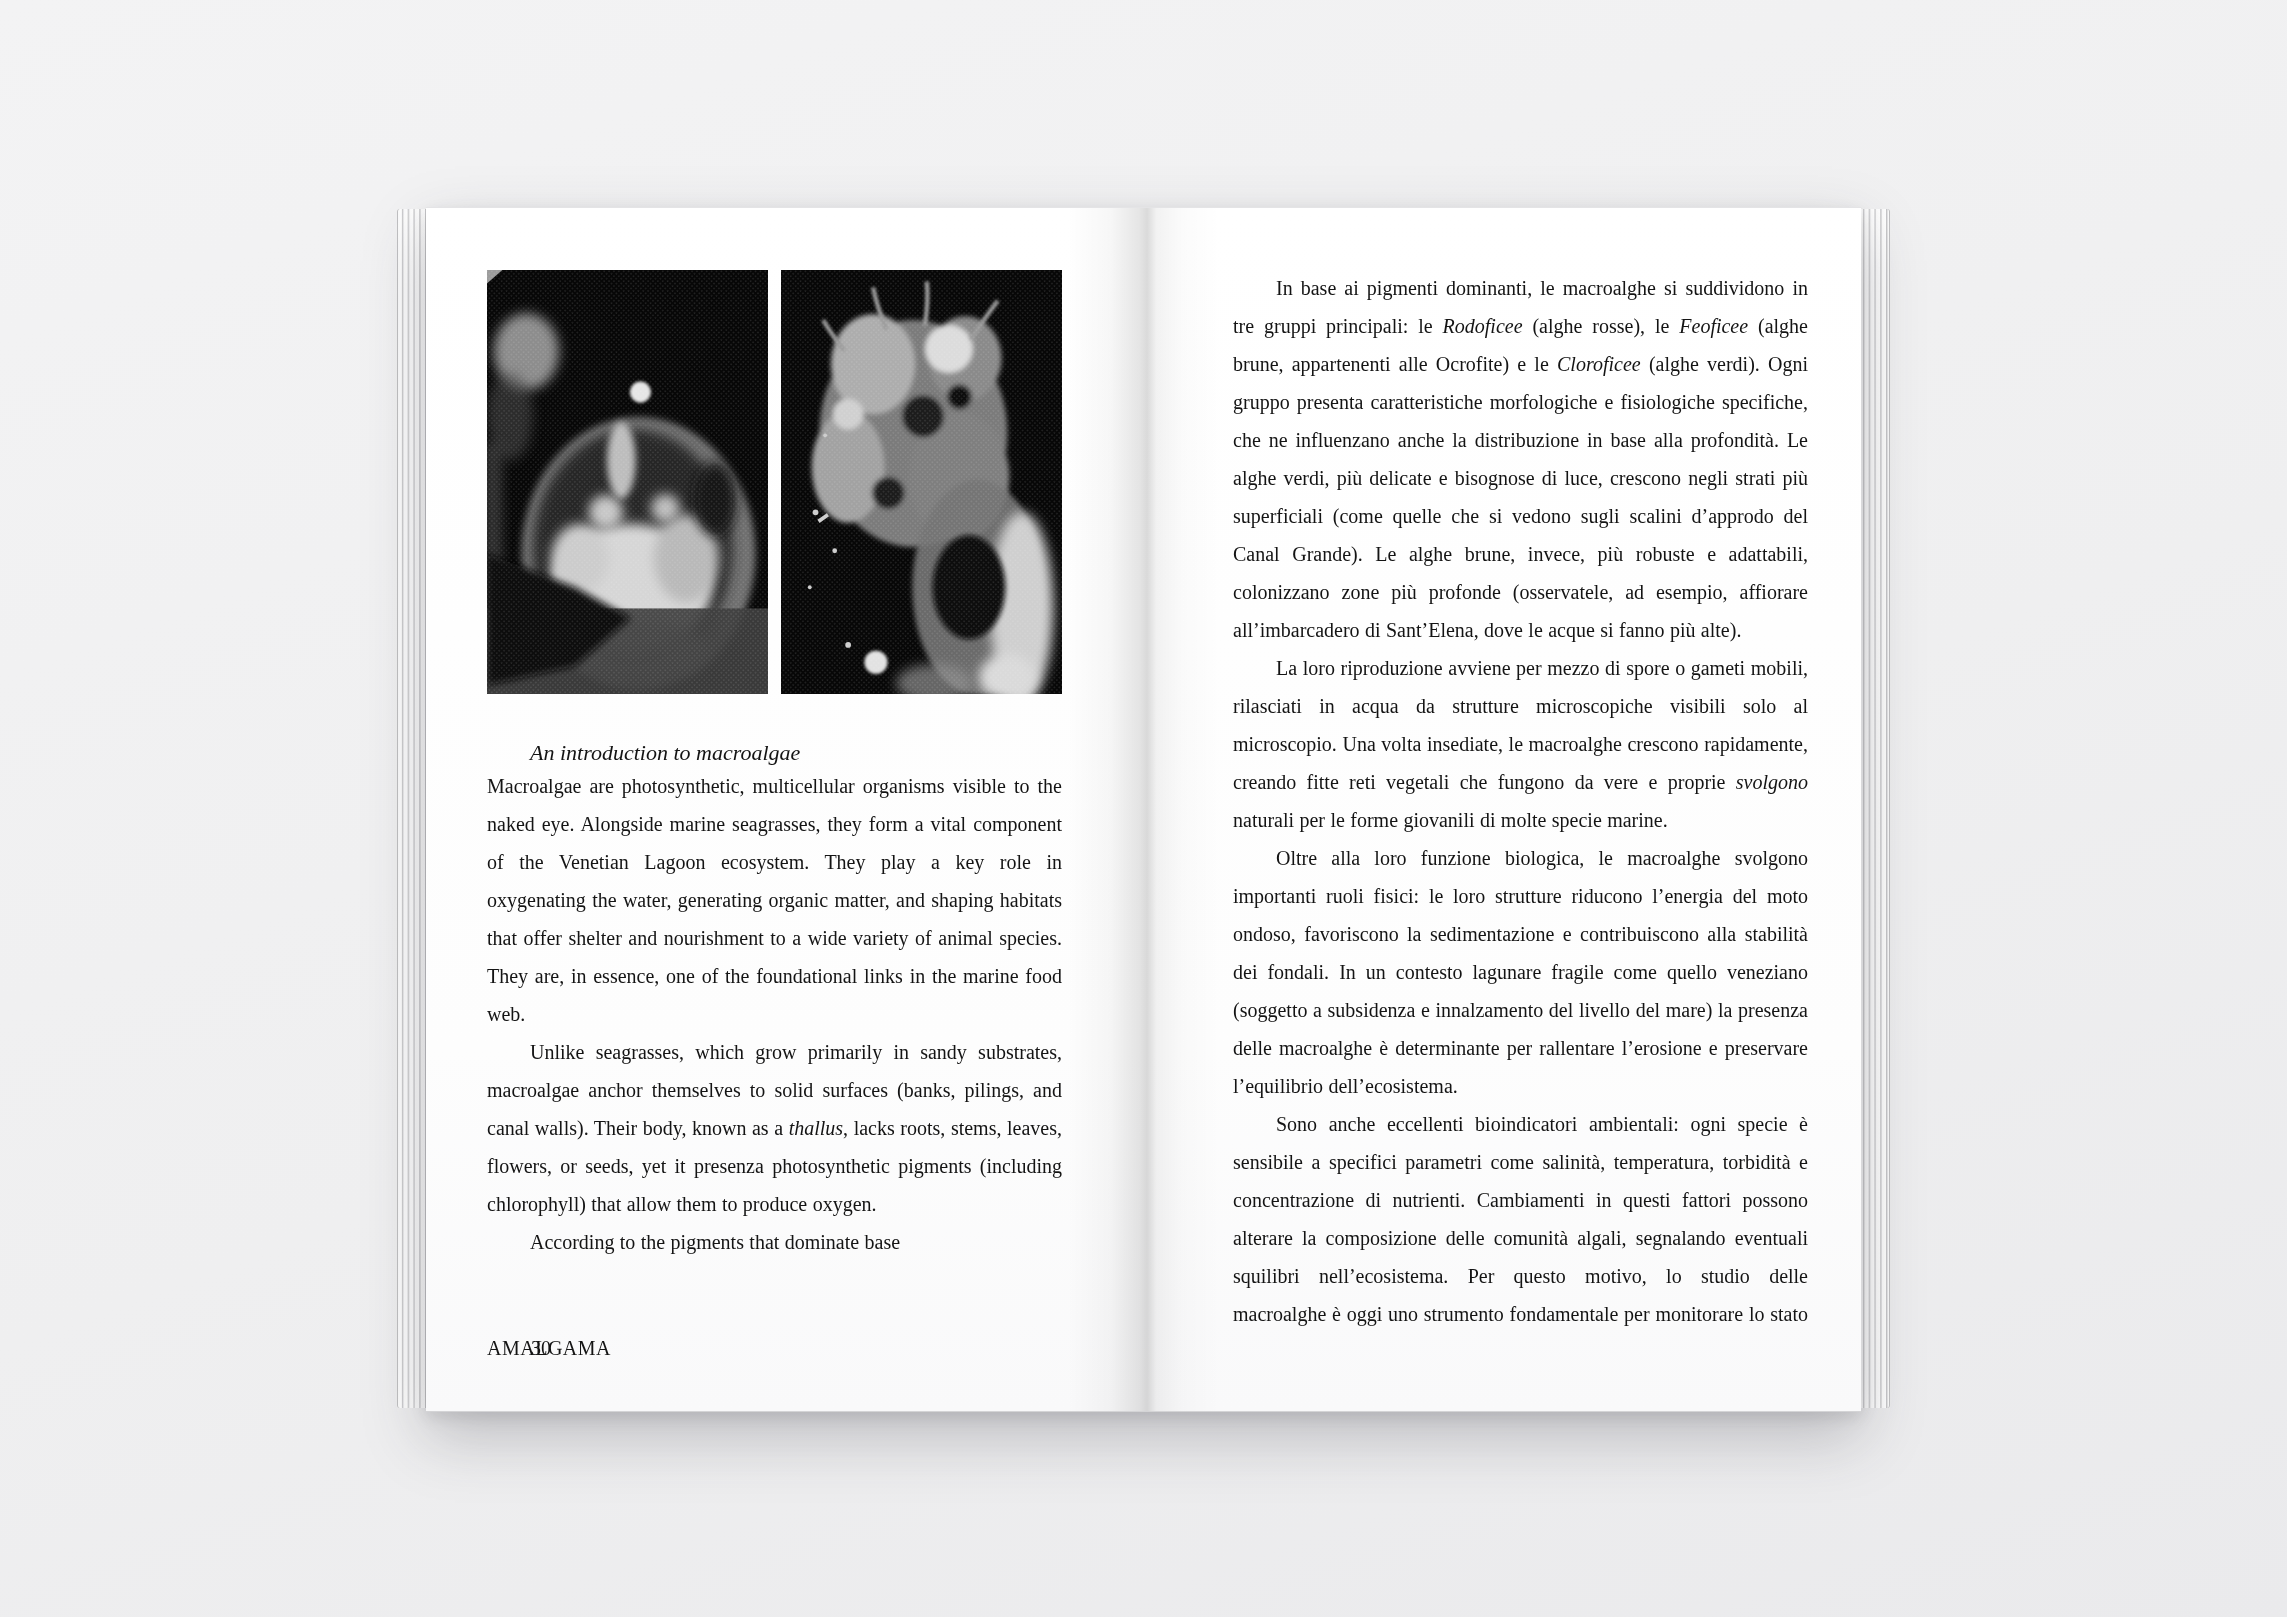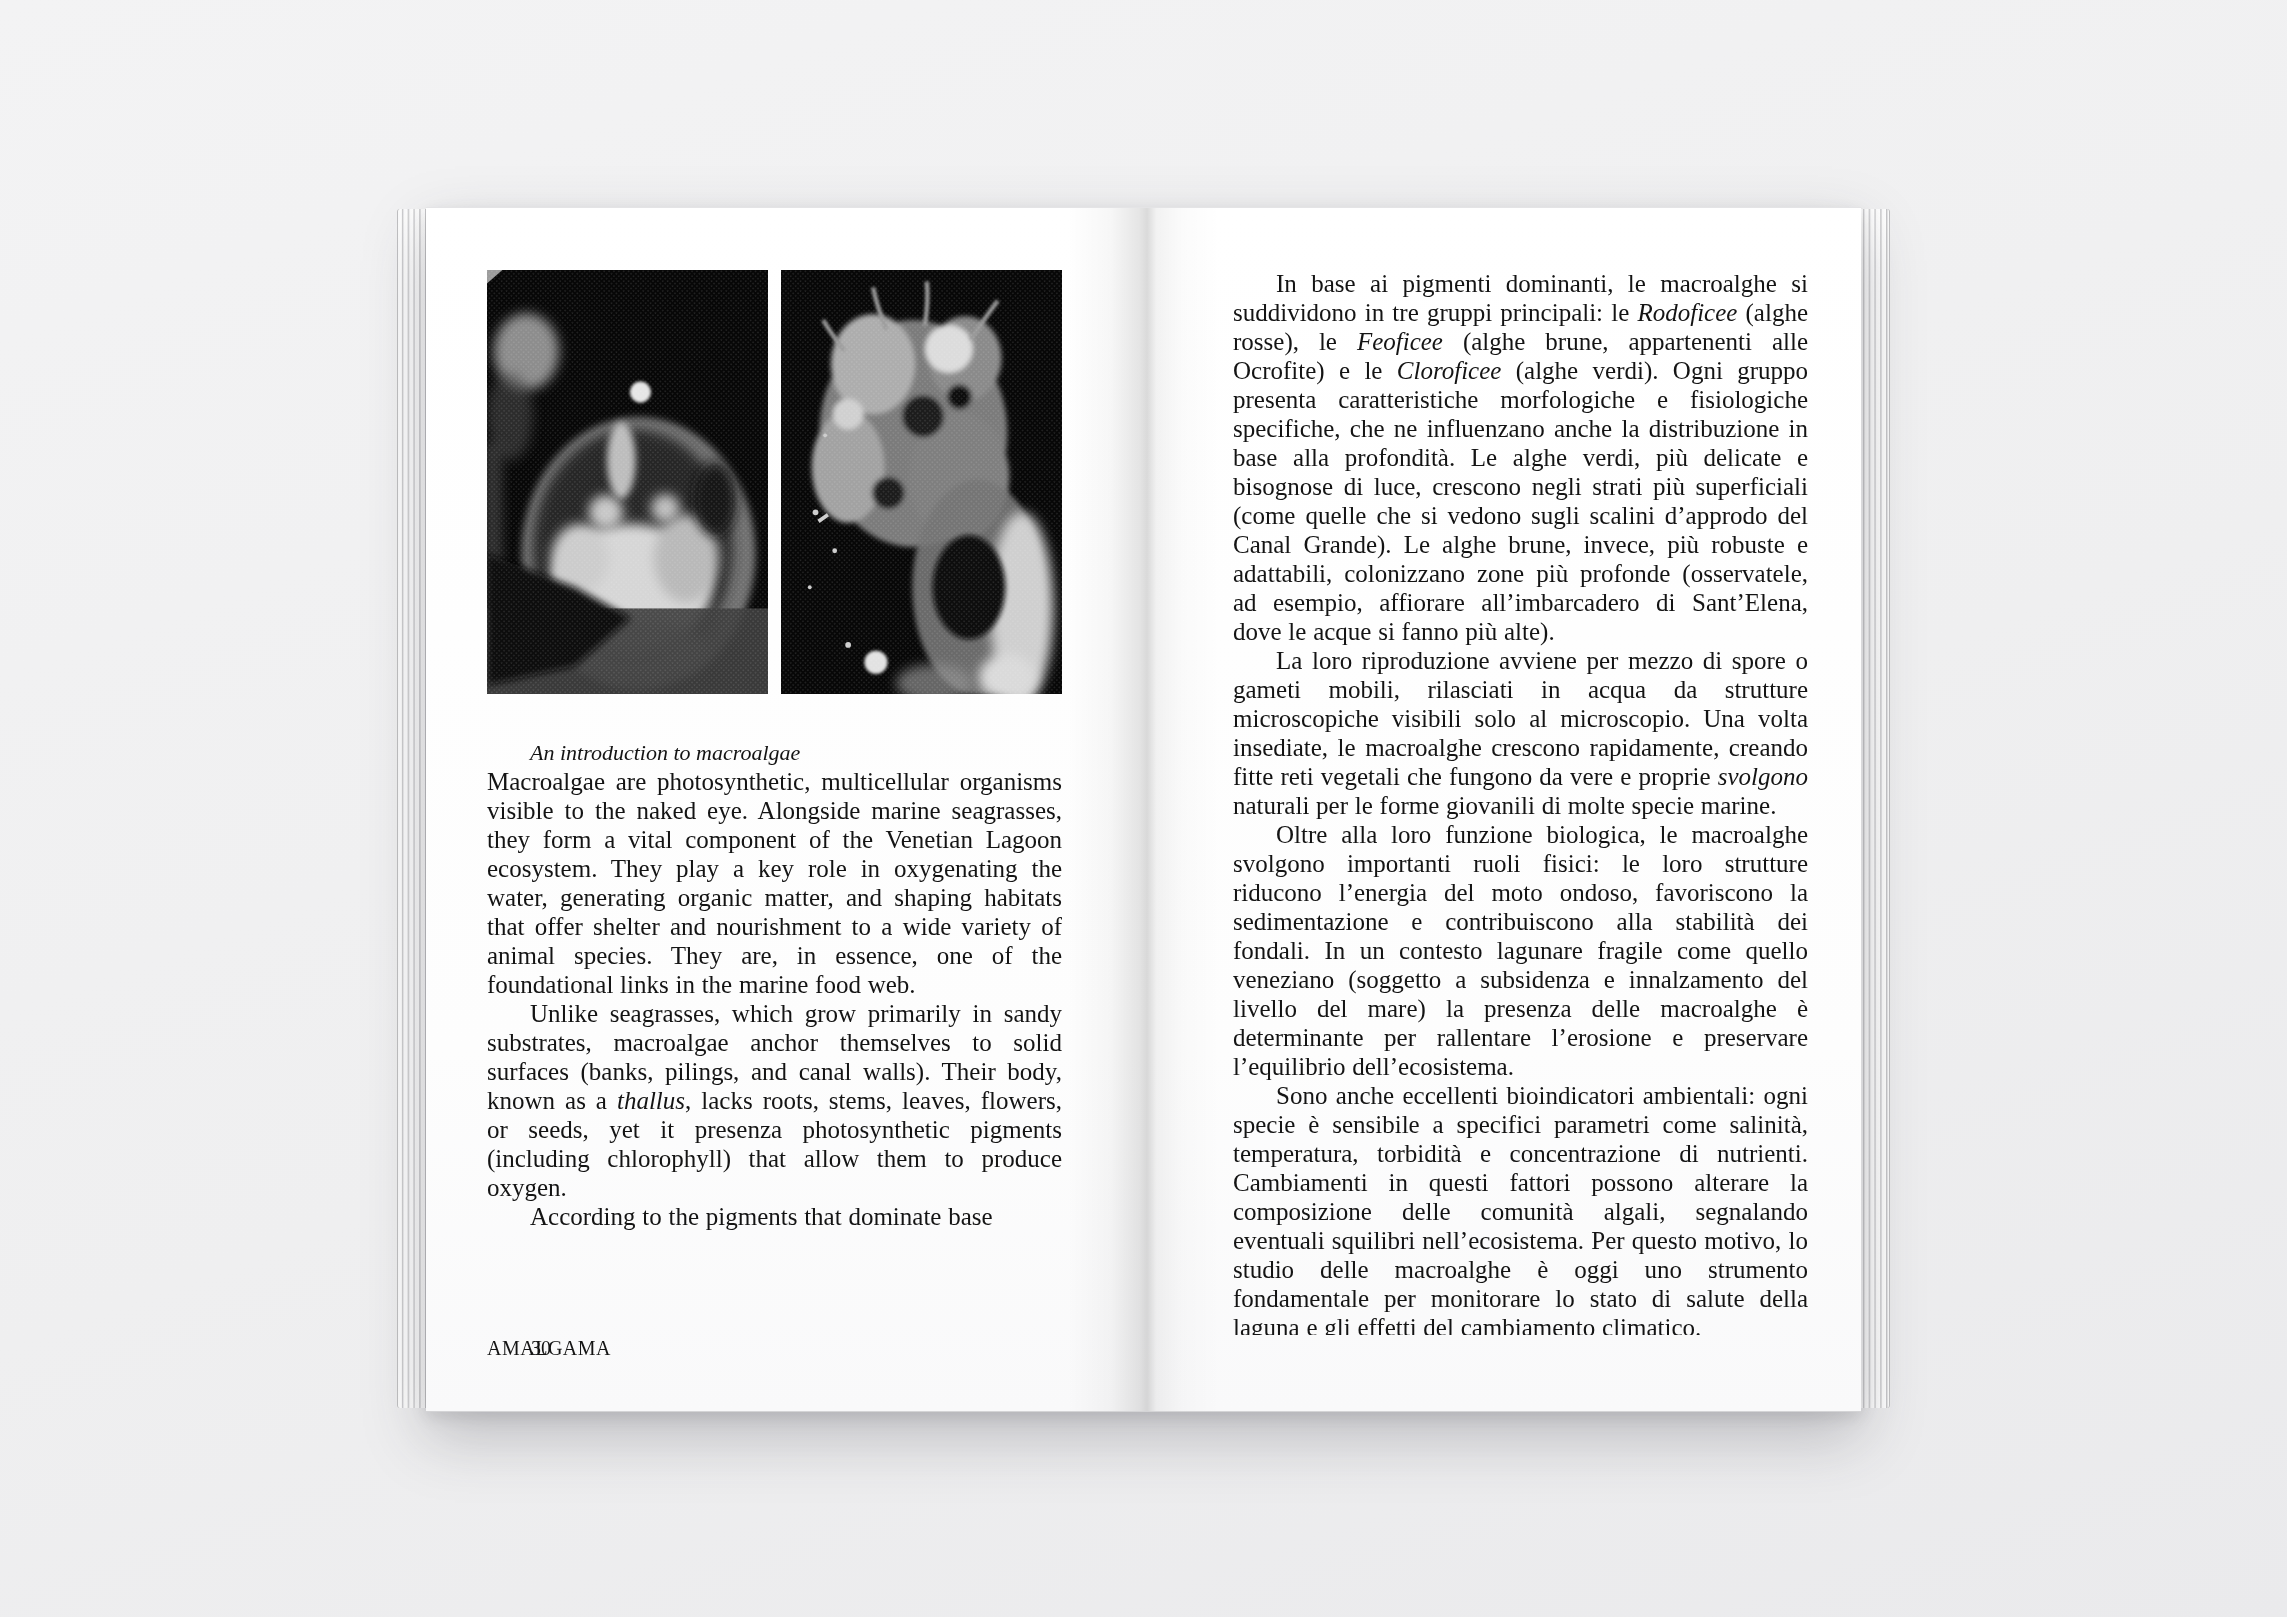--- a/index.html
+++ b/index.html
@@ -37,21 +37,21 @@
   .page{position:absolute;top:61px;width:575px;height:1141px;}
   .page-left{left:61px;}
   .page-right{left:807px;}
   .page-body{height:1066px;overflow:hidden;}
   .images-row{display:flex;gap:12.5px;height:424px;margin:1px 0 45px 0;}
   figure{margin:0;}
   .photo{width:281px;height:424px;background:#070707;overflow:hidden;}
   .photo svg{display:block;width:100%;height:100%;}
   .body{
     margin:0;
-    font-size:25px;line-height:29px;color:#141414;
+    font-size:20px;line-height:38px;color:#141414;
     text-align:justify;
     hyphens:auto;-webkit-hyphens:auto;
     word-spacing:.02em;
   }
   .body.indent{text-indent:43px;}
   .body.noindent{text-indent:0;}
   .heading{
     margin:35px 0 0 0;
     font-size:22px;line-height:27.5px;color:#141414;
     font-style:italic;text-indent:43px;

